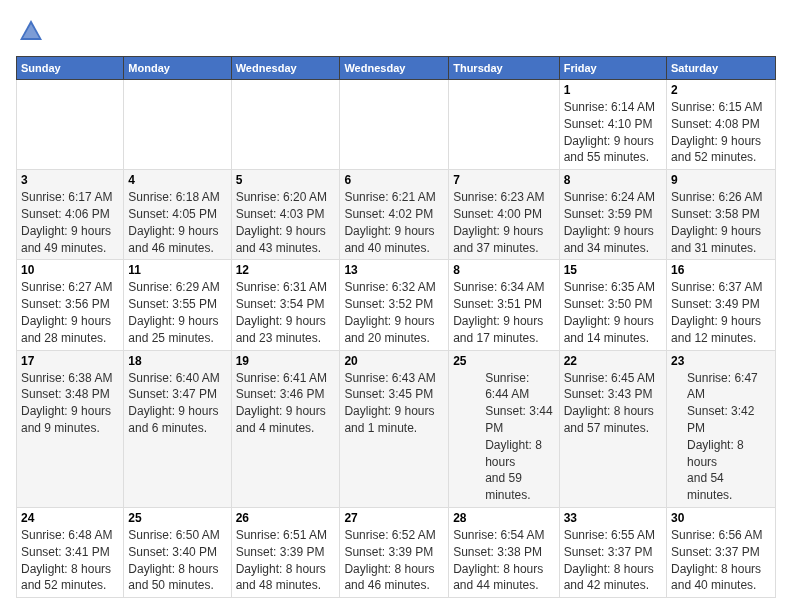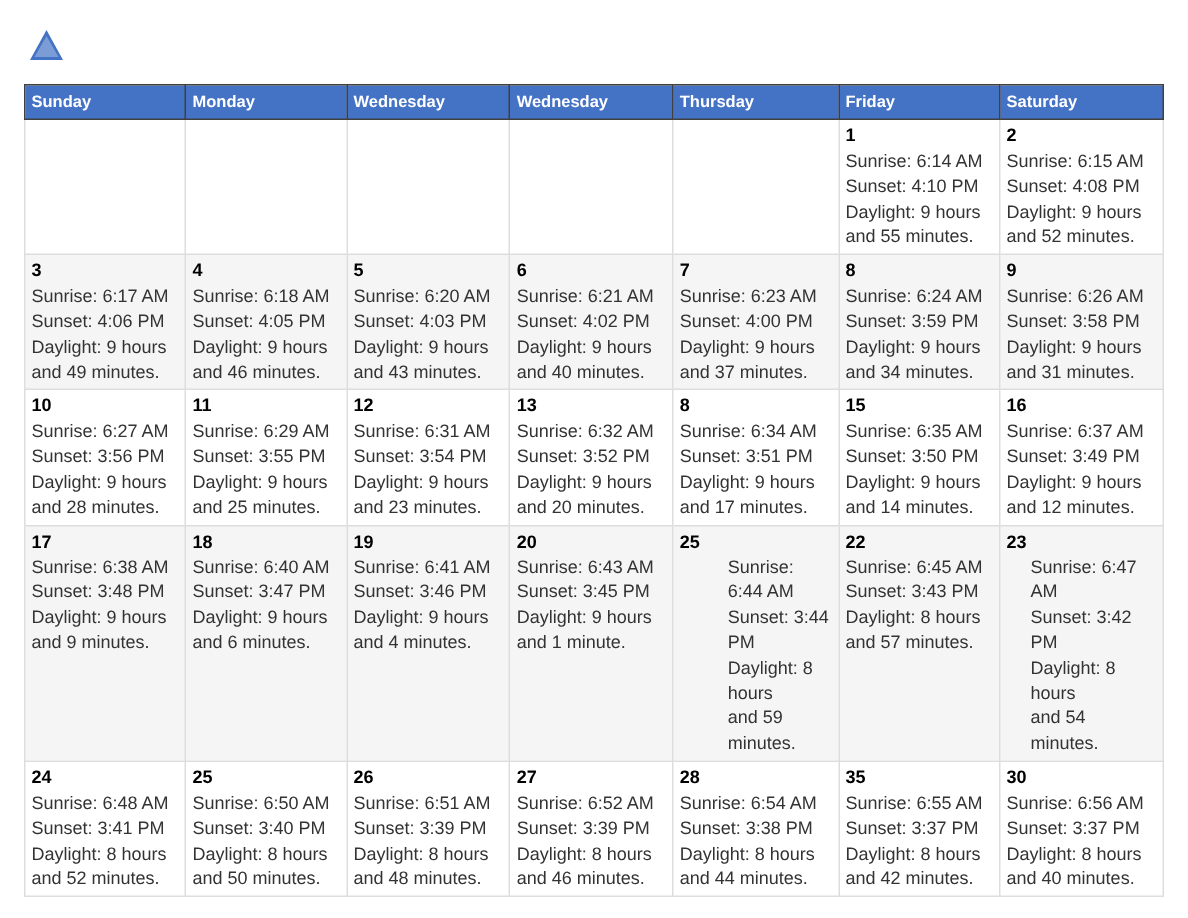--- a/index.html
+++ b/index.html
@@ -335,21 +335,21 @@
 and 46 minutes.</div>
           </td>
           <td>
             <span class="day-number">28</span>
             <div class="day-info" style="white-space: pre-line;">Sunrise: 6:54 AM
 Sunset: 3:38 PM
 Daylight: 8 hours
 and 44 minutes.</div>
           </td>
           <td>
-            <span class="day-number">35</span>
+            <span class="day-number">33</span>
             <div class="day-info" style="white-space: pre-line;">Sunrise: 6:55 AM
 Sunset: 3:37 PM
 Daylight: 8 hours
 and 42 minutes.</div>
           </td>
           <td>
             <span class="day-number">30</span>
             <div class="day-info" style="white-space: pre-line;">Sunrise: 6:56 AM
 Sunset: 3:37 PM
 Daylight: 8 hours

